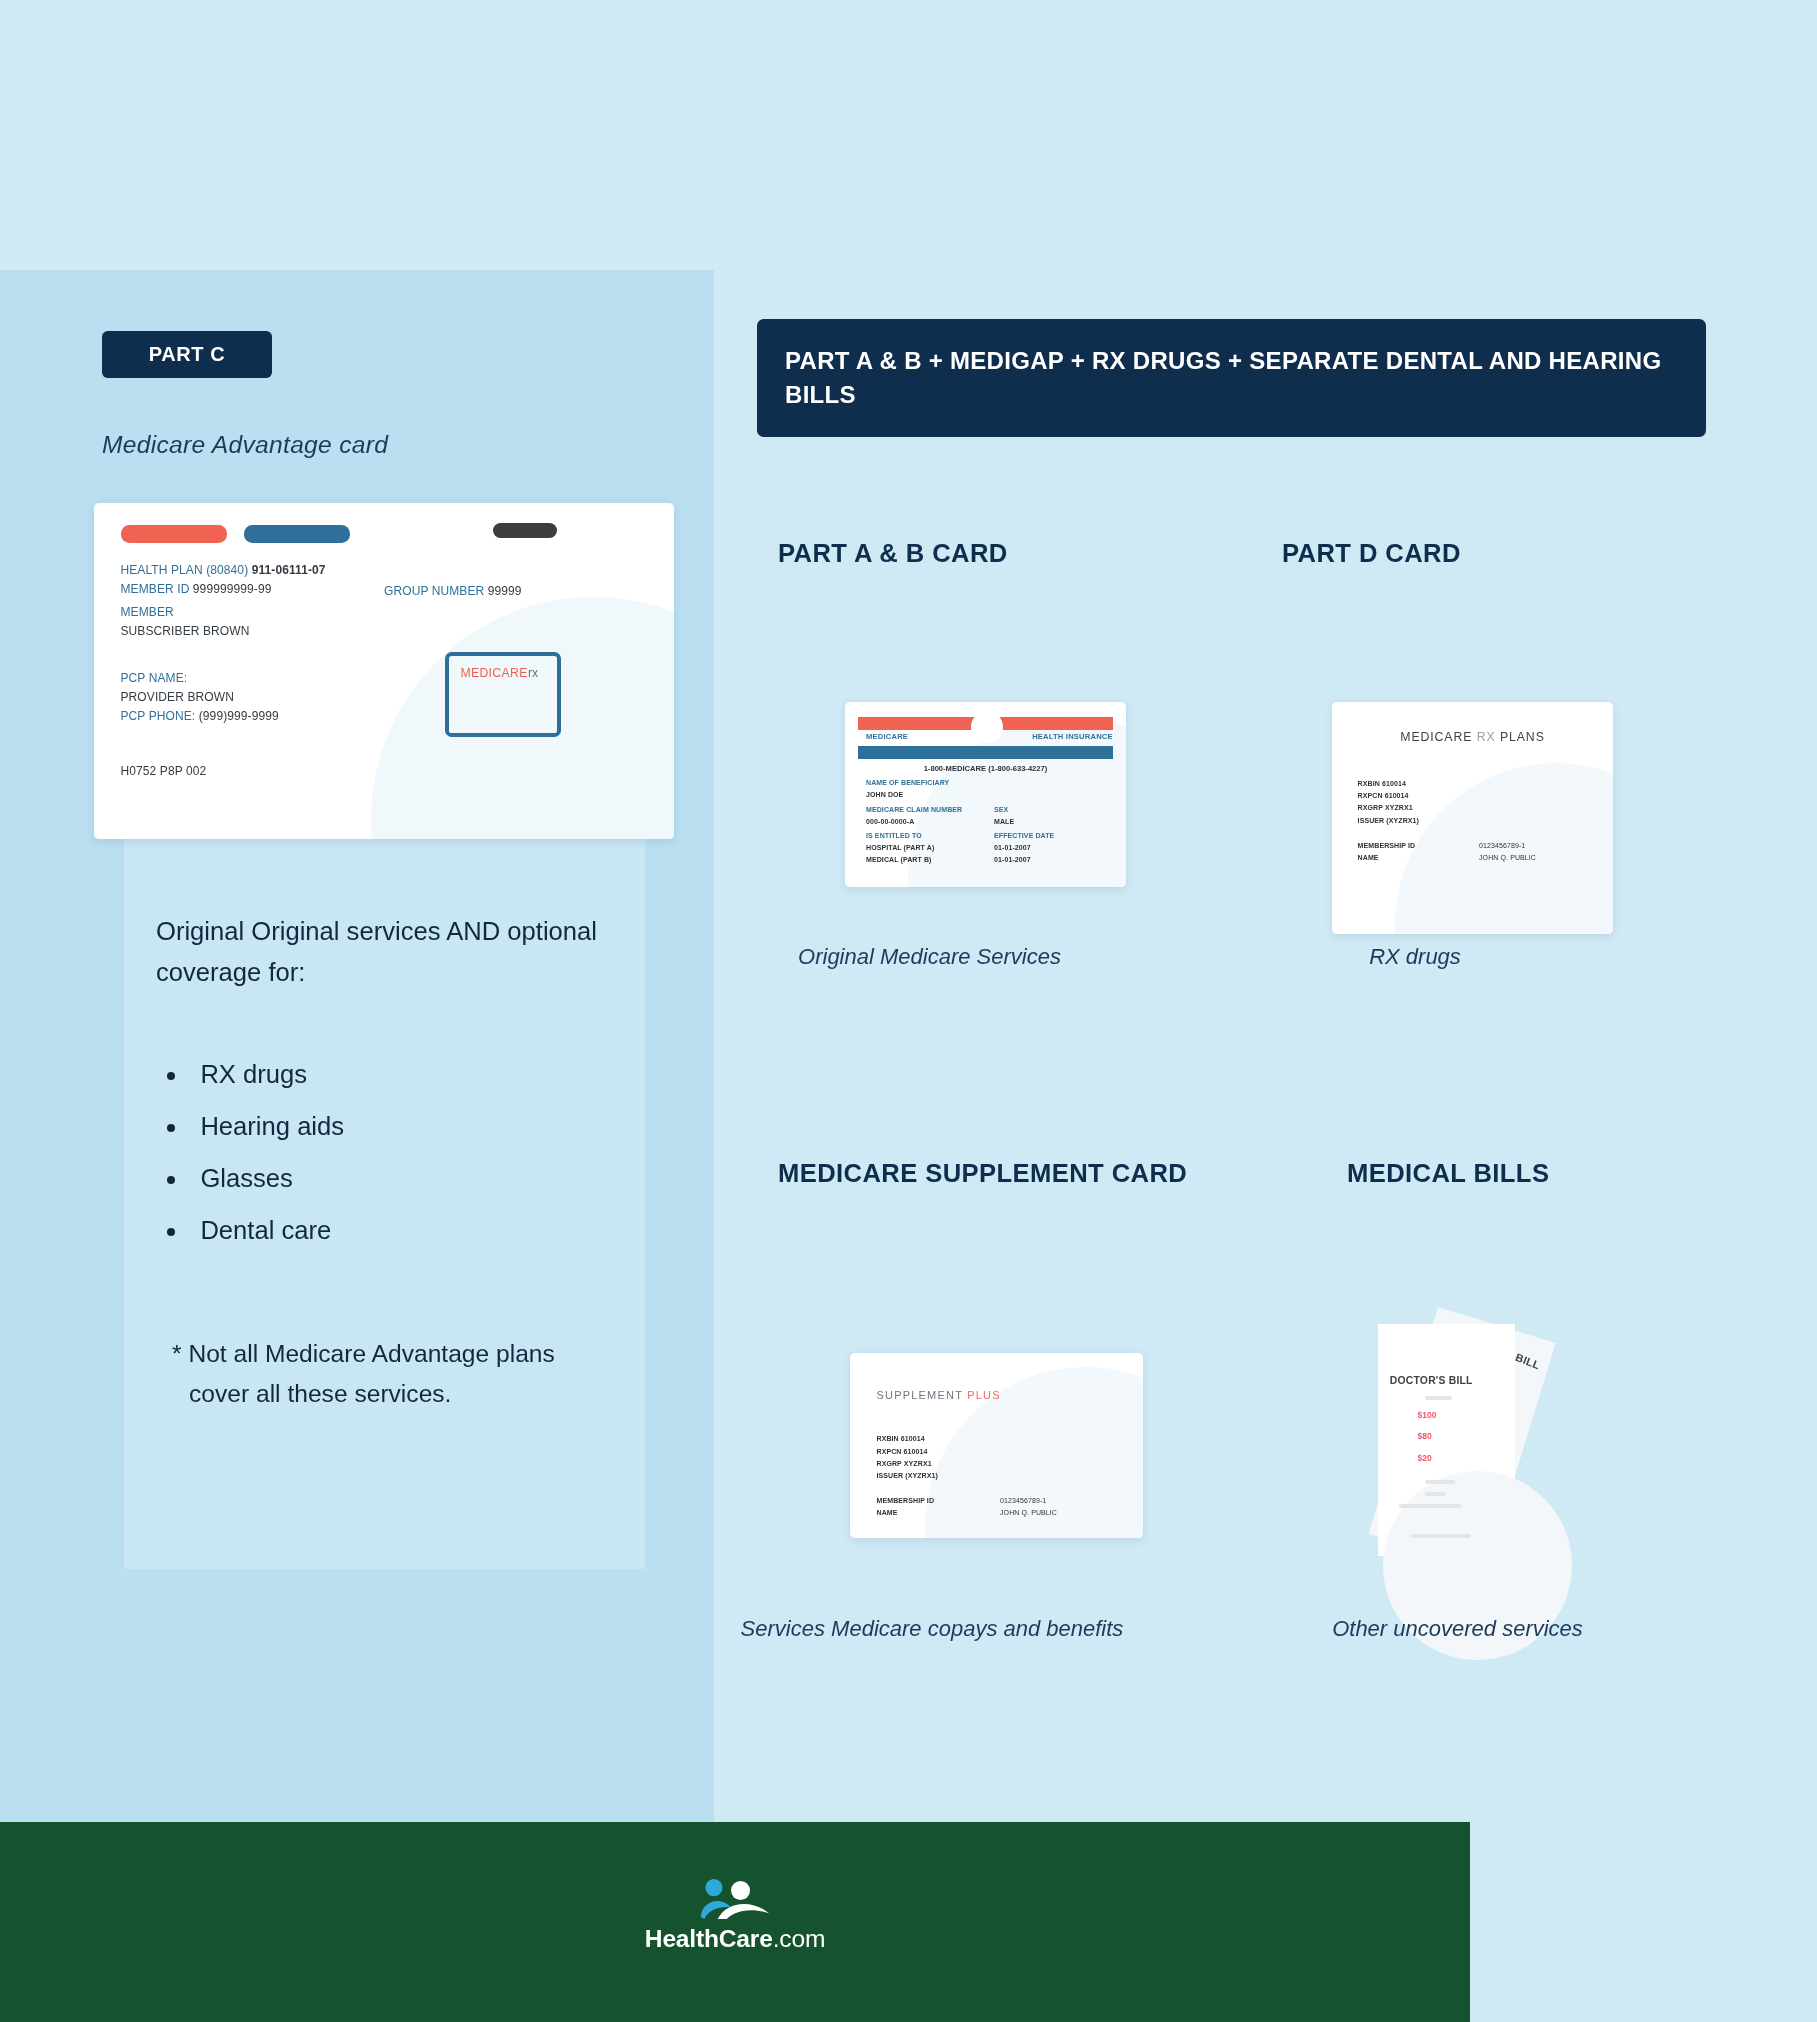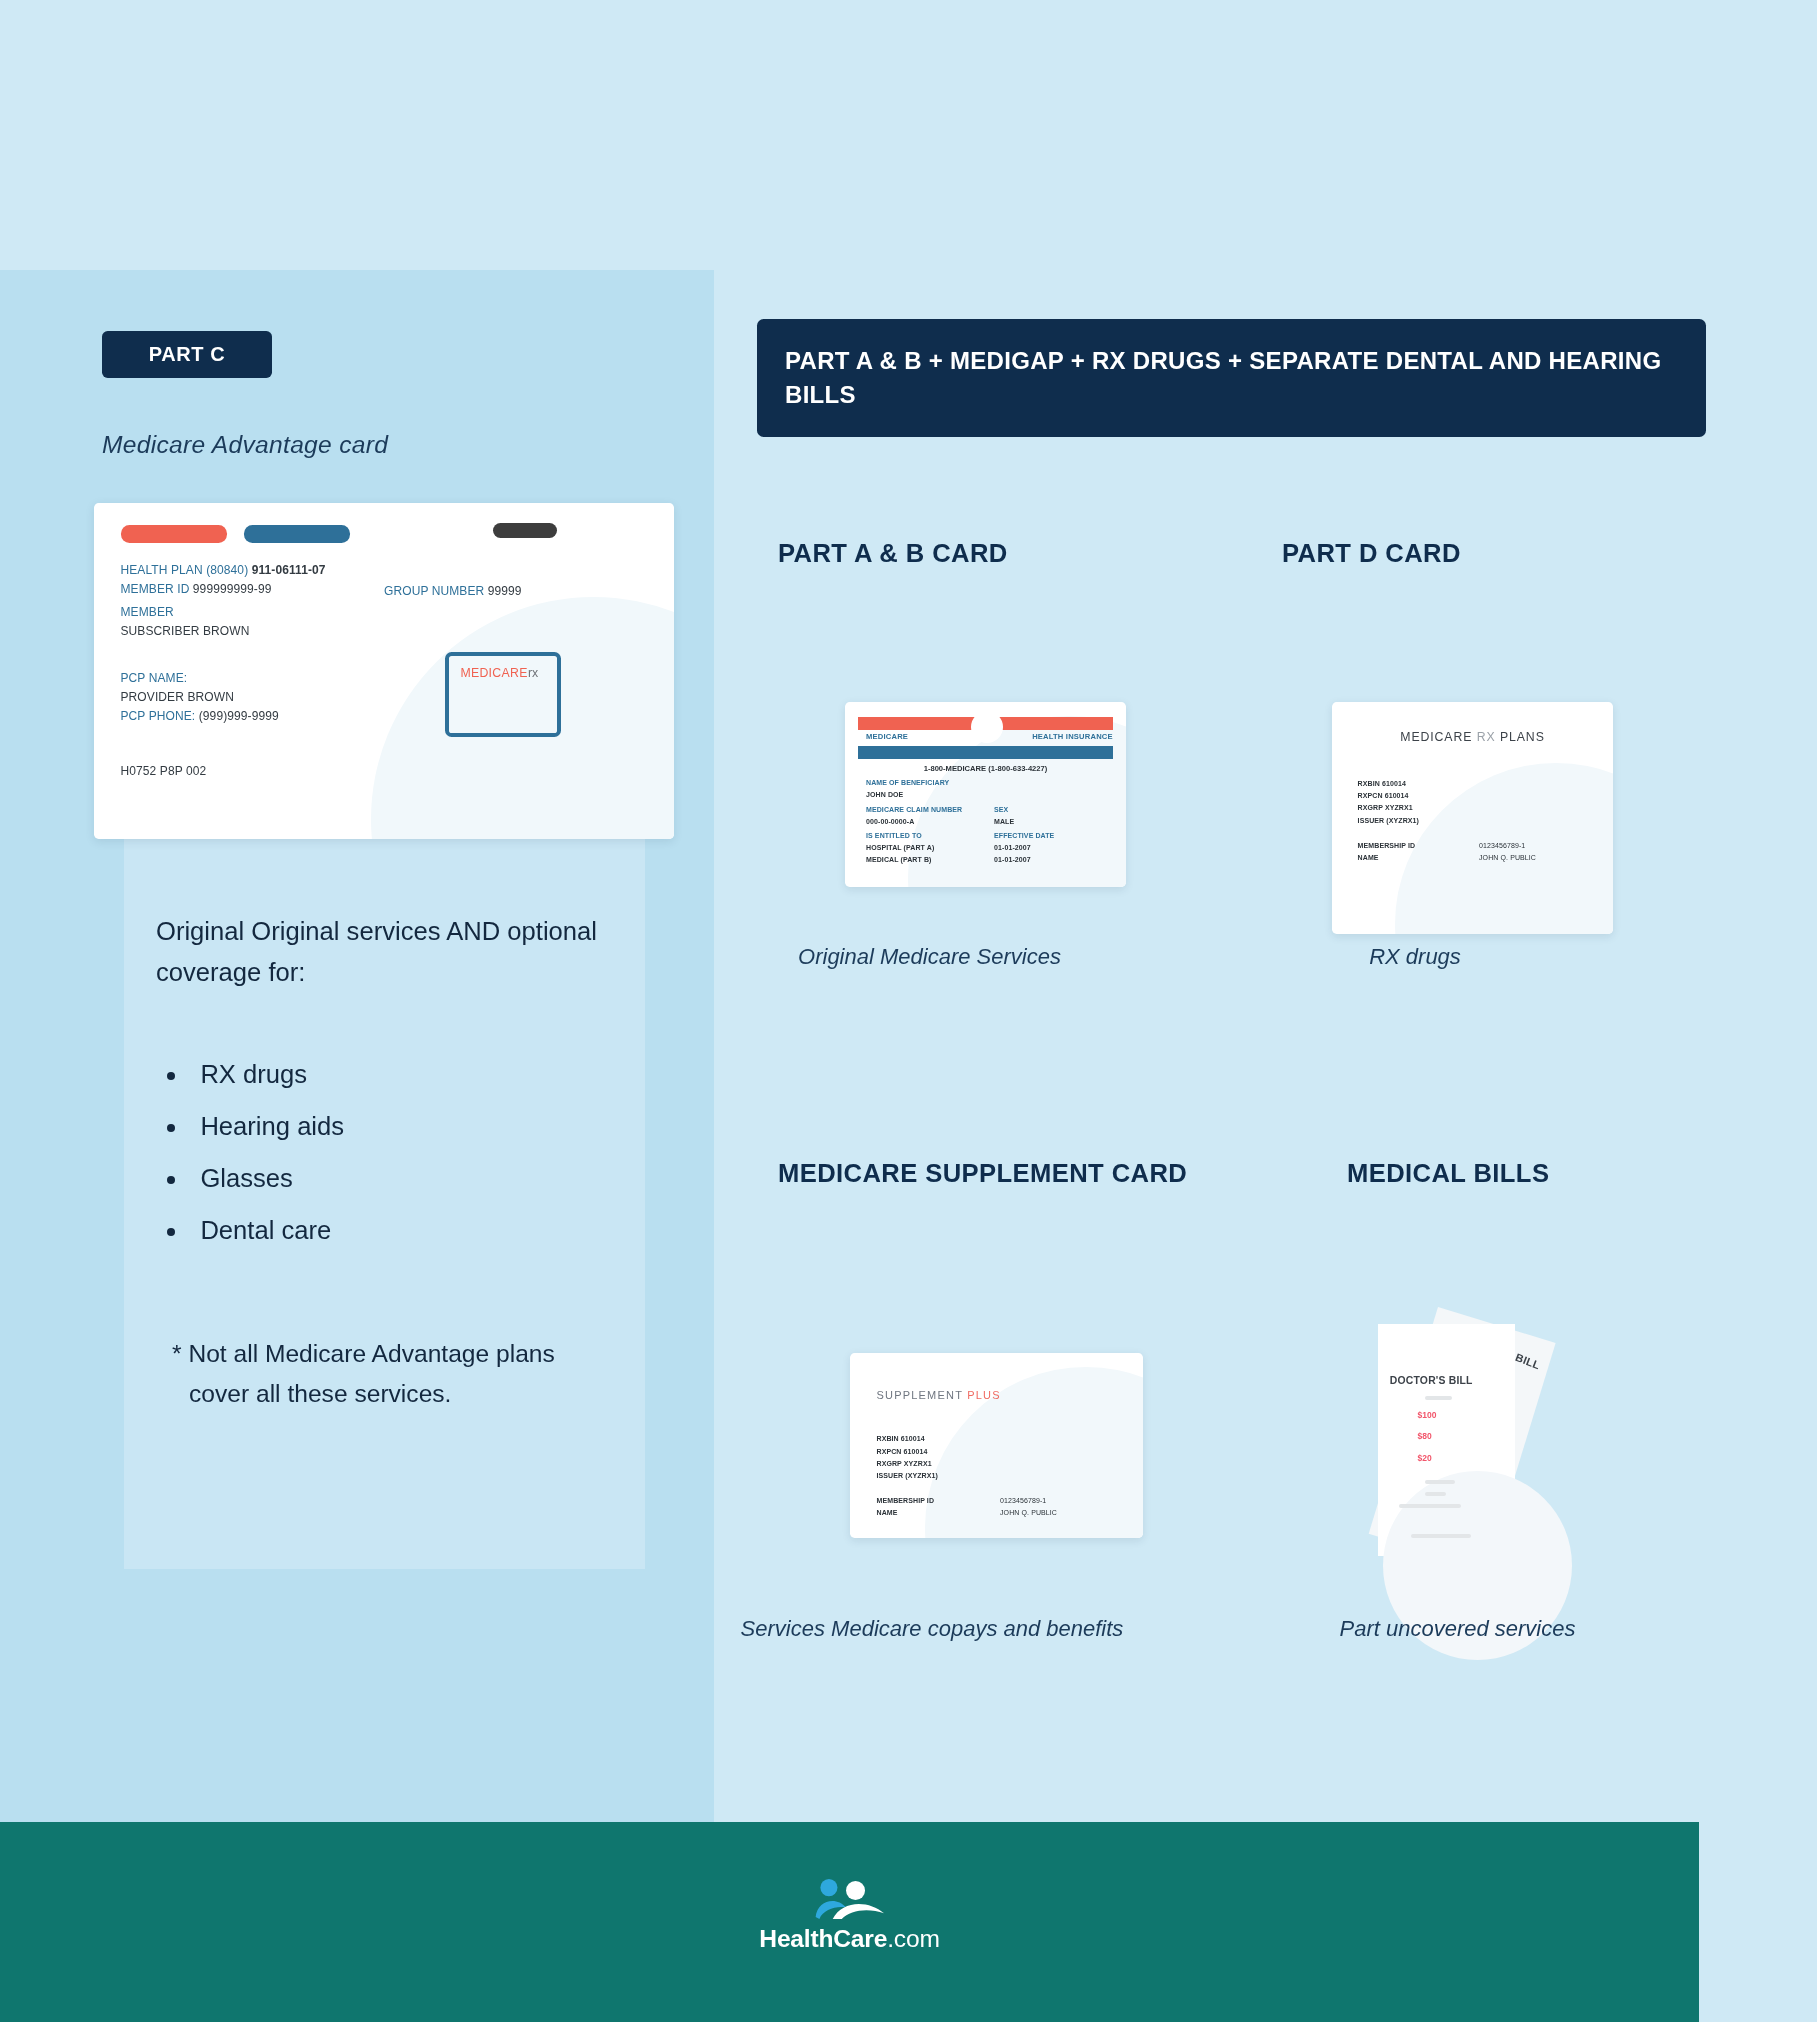--- a/index.html
+++ b/index.html
@@ -307,22 +307,22 @@
   .gbar { position: absolute; background: #e3e6e8; border-radius: 1.9px; height: 4.7px; }
   #gb1 { left: 47px; top: 72px; width: 27.4px; }
   #gb2 { left: 47px; top: 156px; width: 30px; }
   #gb3 { left: 47px; top: 168px; width: 21px; }
   #gb4 { left: 21px; top: 180px; width: 62px; }
   #gb5 { left: 33px; top: 210px; width: 60px; }
 
   
   .footer {
     position: absolute;
-    left: 0; top: 1822px; width: 1699px; height: 201px;
-    background: #0f766e;
+    left: 0; top: 1822px; width: 1470px; height: 201px;
+    background: #14532d;
   }
   .logo-wrap {
     position: absolute;
     left: 50%; top: 57px; transform: translateX(-50%);
     text-align: center;
   }
   .logo-mark { position: relative; width: 114px; height: 40px; margin: 0 auto 5.7px; }
   .logo-text {
     font-size: 24.6px; font-weight: 700; color: #fff; letter-spacing: -0.2px;
   }
@@ -448,21 +448,21 @@
       <div class="gbar" id="gb1"></div>
       <div class="bill-amt" id="amt1">$100</div>
       <div class="bill-amt" id="amt2">$80</div>
       <div class="bill-amt" id="amt3">$20</div>
       <div class="gbar" id="gb2"></div>
       <div class="gbar" id="gb3"></div>
       <div class="gbar" id="gb4"></div>
       <div class="gbar" id="gb5"></div>
     </div>
   </div>
-  <div class="caption" id="c-bills">Part uncovered services</div>
+  <div class="caption" id="c-bills">Other uncovered services</div>
 
   <div class="footer">
     <div class="logo-wrap">
       <div class="logo-mark">
         <svg width="114" height="40" viewBox="0 0 120 42" xmlns="http://www.w3.org/2000/svg">
           <circle cx="38" cy="9" r="9" fill="#2ea8dd"></circle>
           <circle cx="66" cy="12" r="10" fill="#ffffff"></circle>
           <path d="M24 40 C26 22, 46 18, 56 30 C46 28, 32 32, 28 42 Z" fill="#2ea8dd"></path>
           <path d="M42 42 C52 22, 80 22, 96 36 C80 30, 58 32, 50 44 Z" fill="#ffffff"></path>
         </svg>

